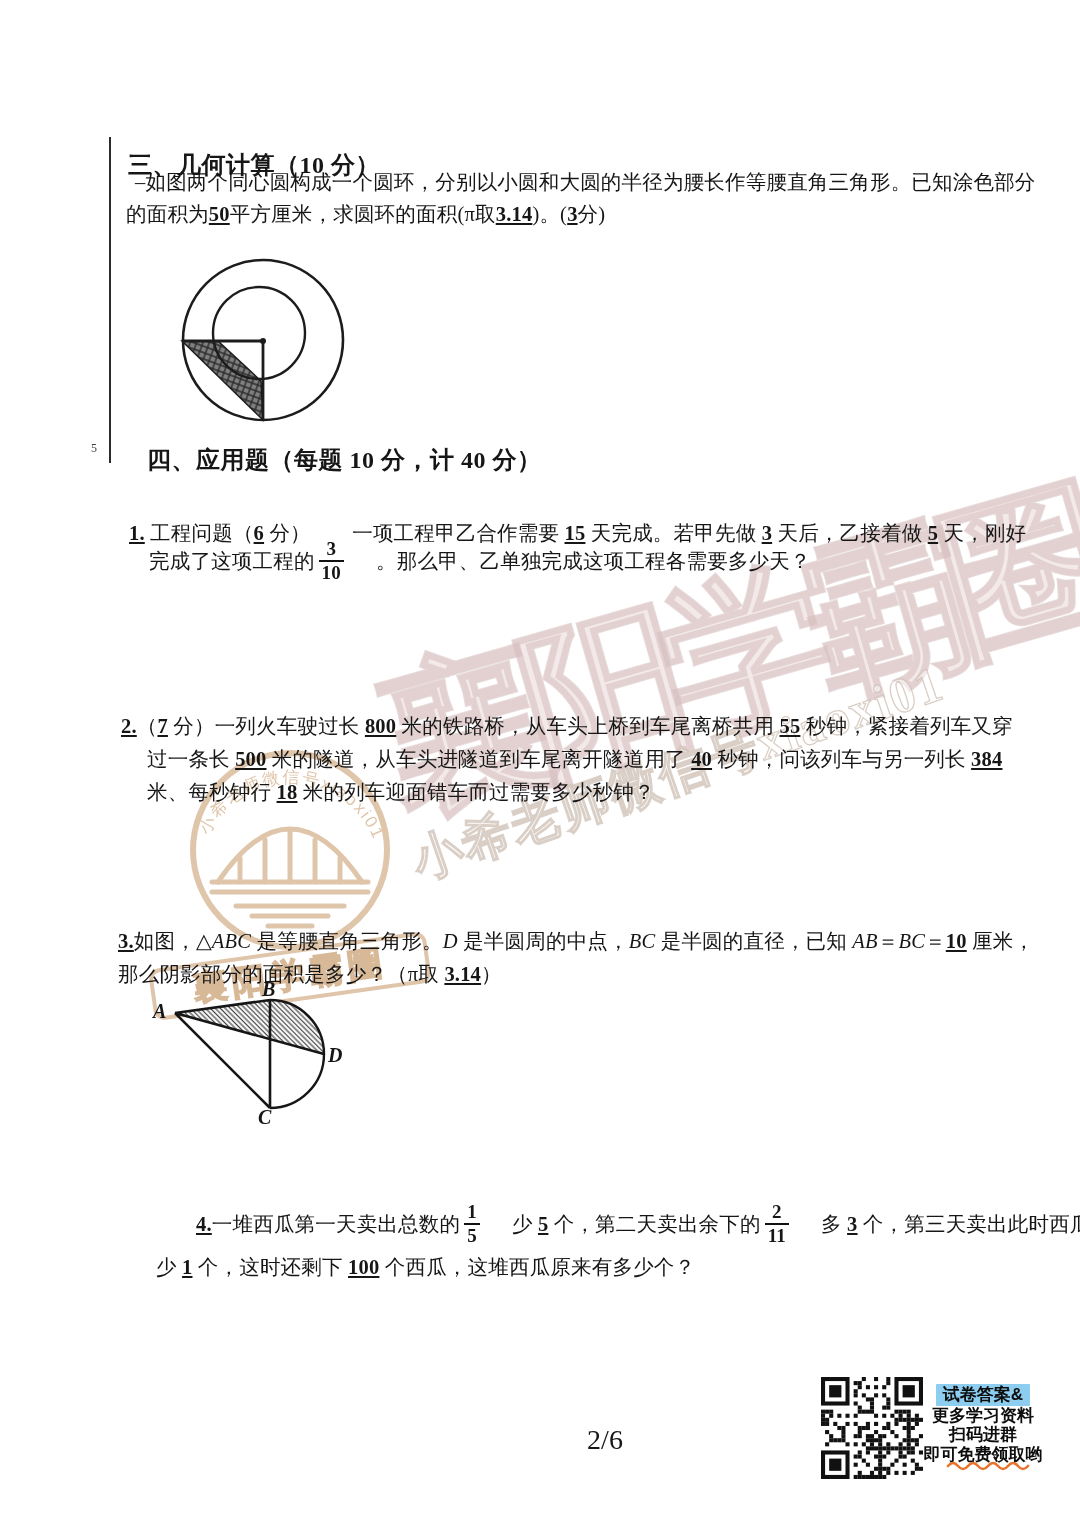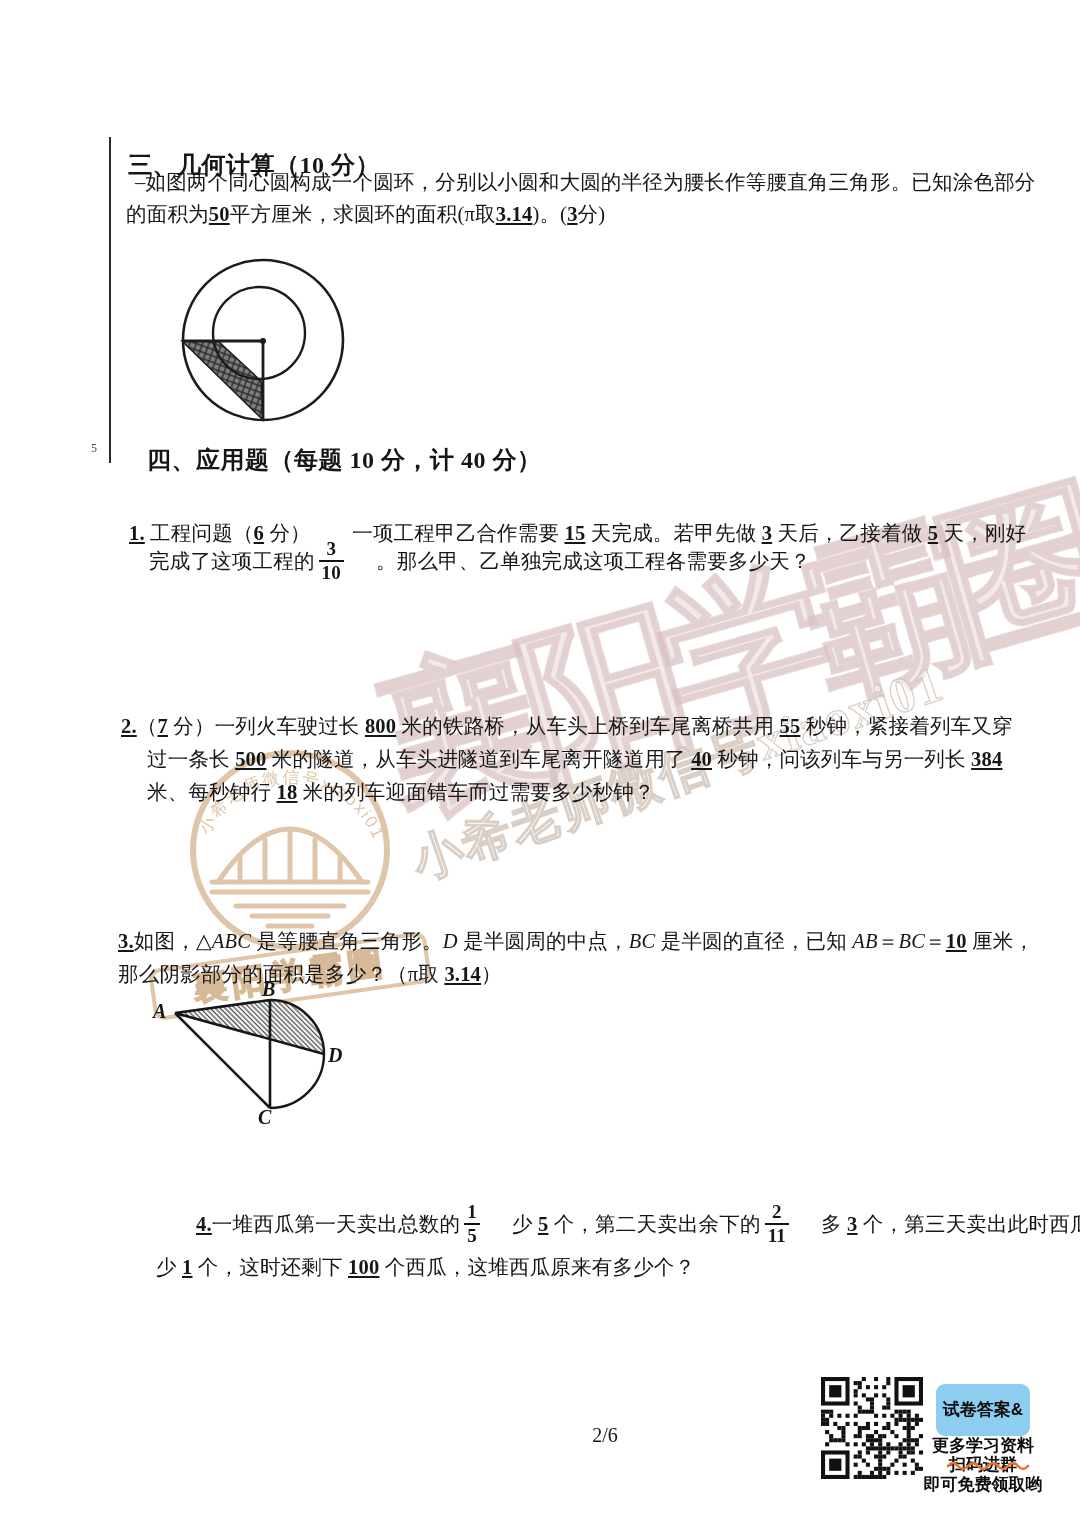--- a/index.html
+++ b/index.html
@@ -34,25 +34,25 @@
     color:rgba(233,215,215,.55);-webkit-text-stroke:2px rgba(213,190,190,.55);
     transform:rotate(-16deg);transform-origin:0 100%;line-height:1;pointer-events:none;
   }
   .wm-wechat{
     font-size:50px;font-weight:700;white-space:nowrap;letter-spacing:2px;
     color:rgba(255,255,255,.5);-webkit-text-stroke:1.3px rgba(206,191,179,.75);
     transform:rotate(-19deg);transform-origin:0 50%;line-height:1;pointer-events:none;
   }
   .stamp{opacity:.8;pointer-events:none;}
   
-  .pageno{font-size:20px;width:90px;text-align:center;}
+  .pageno{font-size:28px;width:90px;text-align:center;}
   .qrbox{width:102px;height:102px;}
   .caption{width:126px;text-align:center;font-family:"Liberation Sans","DejaVu Sans",sans-serif;
            font-weight:700;font-size:17px;line-height:19.5px;color:#0d0d0d;}
-  .caption .hl{background:#8ccdf0;border-radius:9px;padding:16px 7px;display:inline-block;}
+  .caption .hl{background:#8ccdf0;border-radius:1px;padding:1px 7px;display:inline-block;}
 </style>
 </head>
 <body>
 
 <div id="page">
 
   <div class="abs wm-big" style="left:408px;top:668px;">襄阳学霸圈</div>
 
   <div class="abs wm-wechat" style="left:414px;top:838px;">小希老师微信号xiaoxi01</div>
 

